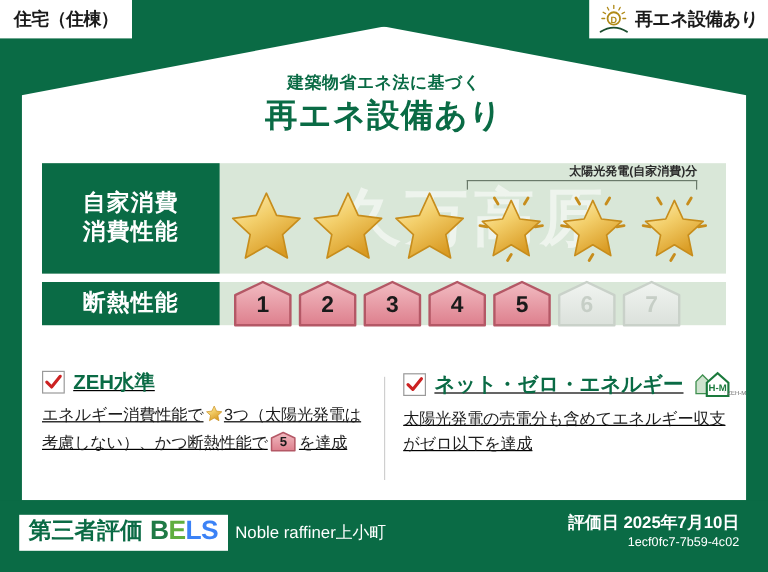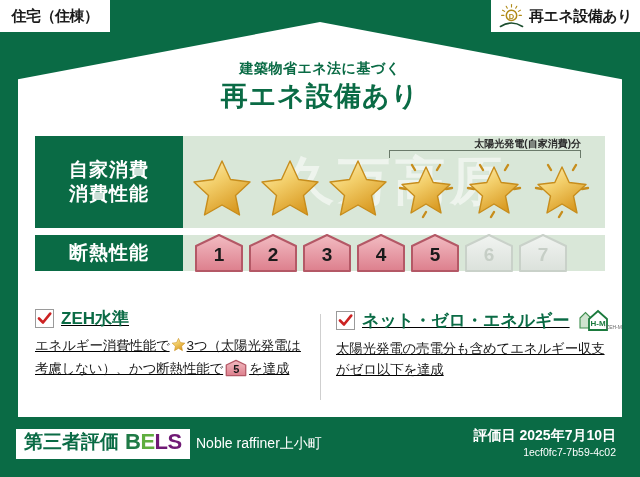--- a/index.html
+++ b/index.html
@@ -289,21 +289,21 @@
     letter-spacing: 0px;
   }
   .bels-mark {
     font-size: 22px;
     font-weight: 700;
     letter-spacing: -0.5px;
     margin-left: 6px;
   }
   .bels-b { color: #1f7a46; }
   .bels-e { color: #5fae3e; }
-  .bels-ls { color: #701a75; }
+  .bels-ls { color: #3b82f6; }
 
   .bldg-name {
     position: absolute;
     left: 196px;
     top: 18px;
     font-size: 14px;
     color: #ffffff;
     letter-spacing: 0px;
     white-space: nowrap;
   }

